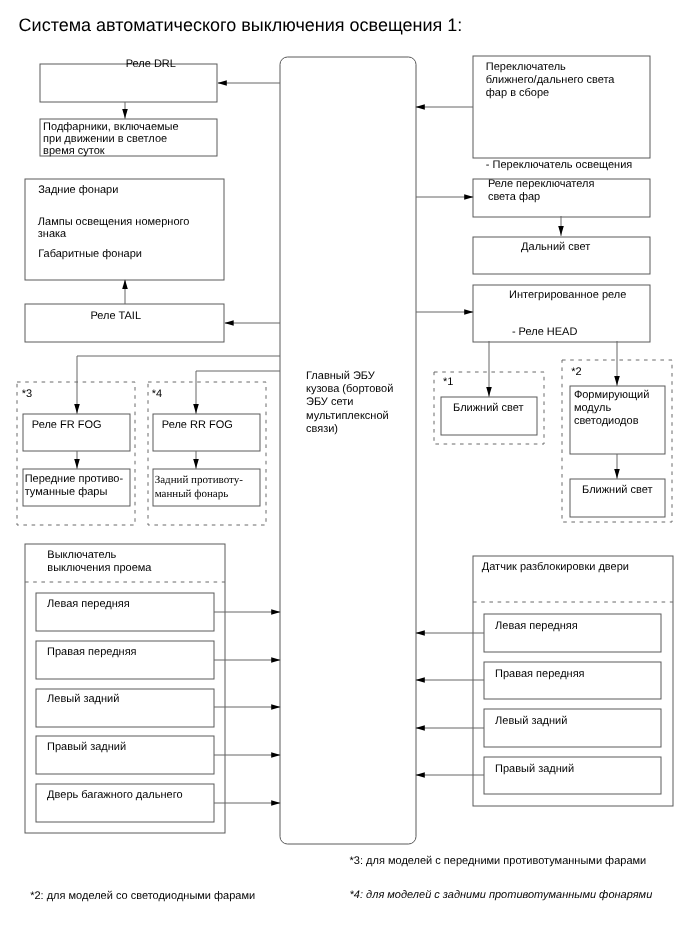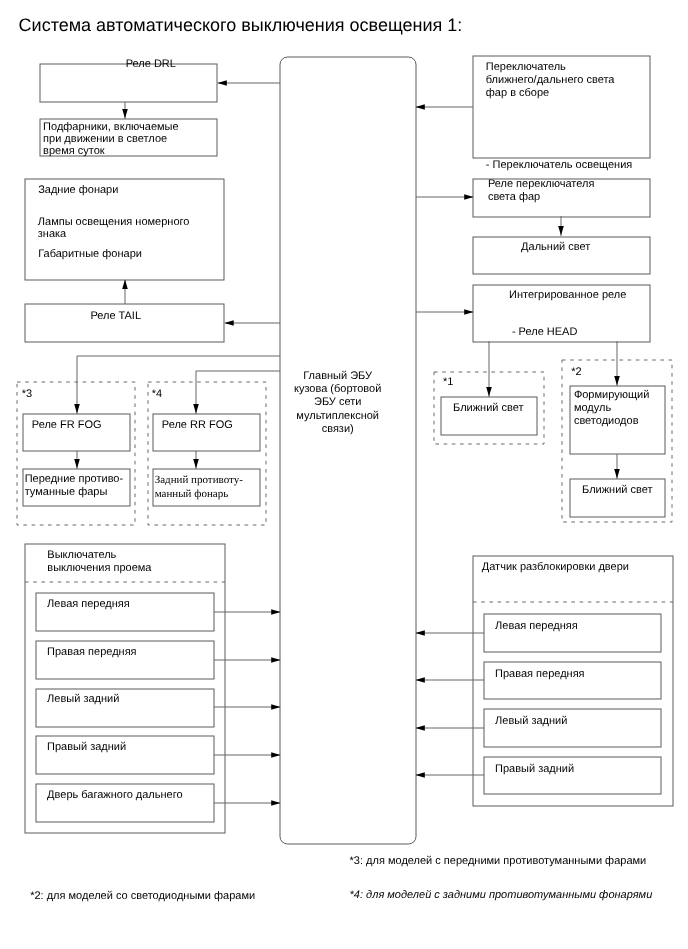--- a/index.html
+++ b/index.html
@@ -137,21 +137,21 @@
 манный фонарь</div>
 
   <div class="txt" style="left:47.3px;top:548.8px;line-height:13px;">Выключатель
 выключения проема</div>
   <div class="txt" style="left:47.1px;top:597.9px;">Левая передняя</div>
   <div class="txt" style="left:47.1px;top:645.6px;">Правая передняя</div>
   <div class="txt" style="left:47.1px;top:693.3px;">Левый задний</div>
   <div class="txt" style="left:47.1px;top:741.1px;">Правый задний</div>
   <div class="txt" style="left:47.1px;top:788.7px;">Дверь багажного дальнего</div>
 
-  <div class="txt" style="left:294px;top:369.6px;line-height:13.35px;text-align:center;">Главный ЭБУ
+  <div class="txt" style="left:306px;top:369.6px;line-height:13.35px;">Главный ЭБУ
 кузова (бортовой
 ЭБУ сети
 мультиплексной
 связи)</div>
 
   <div class="txt" style="left:485.8px;top:60.7px;line-height:13.2px;">Переключатель
 ближнего/дальнего света
 фар в сборе</div>
   <div class="txt" style="left:485.8px;top:123px;margin-top:36px;">- Переключатель освещения</div>
   <div class="txt" style="left:487.9px;top:178px;line-height:13.1px;">Реле переключателя

